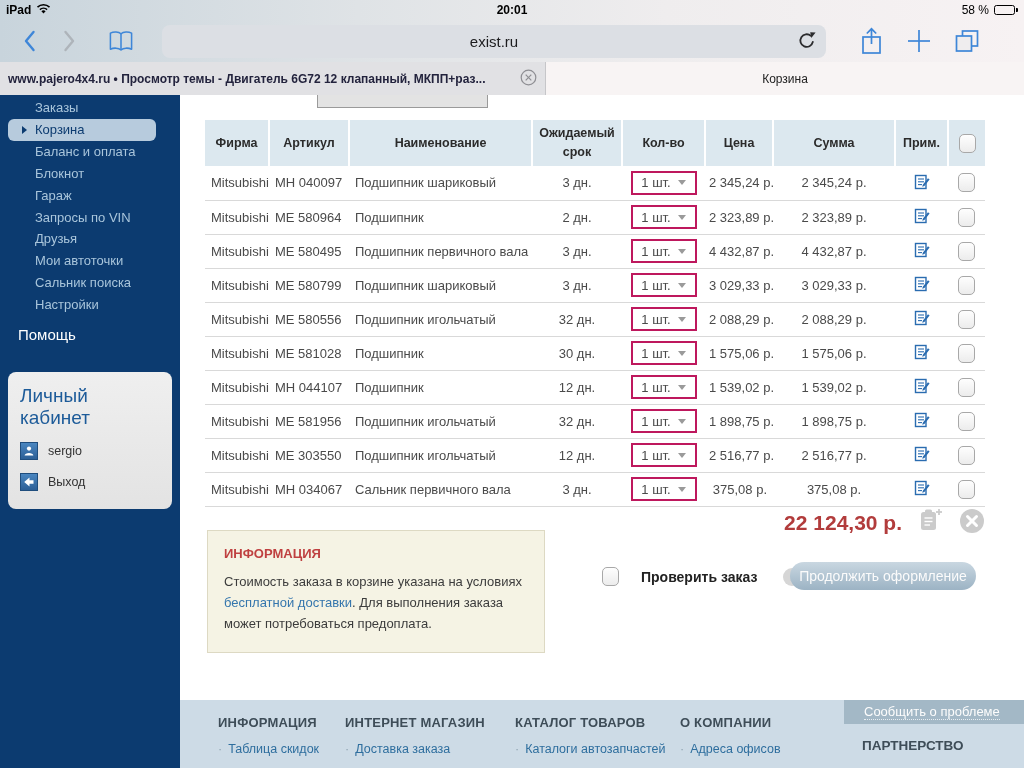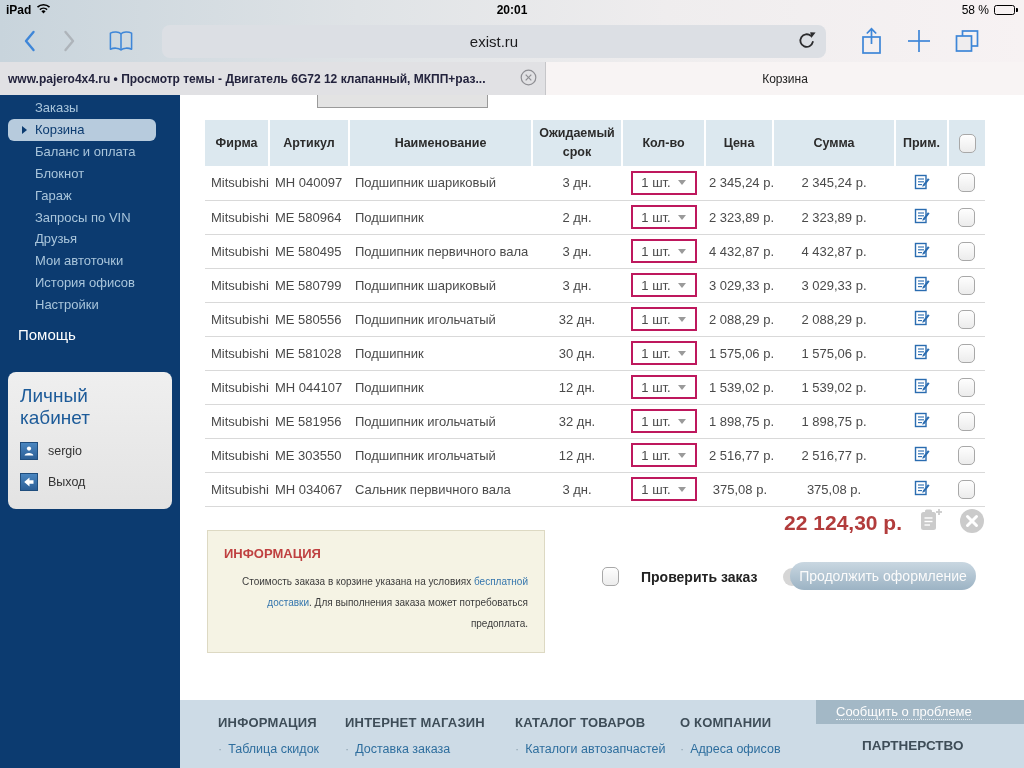--- a/index.html
+++ b/index.html
@@ -125,21 +125,21 @@
     position:absolute; top:412px; right:39px; display:flex; align-items:center; gap:15px;
   }
   .total-amount { color:#b23c3c; font-size:21px; font-weight:bold; white-space:nowrap; }
 
   
   .info-box {
     position:absolute; left:27px; top:435px; width:338px;
     background:#f5f3e4; border:1px solid #ddd9c3; padding:15px 16px 18px 16px;
   }
   .info-title { color:#bf4040; font-size:13px; font-weight:bold; margin-bottom:10px; }
-  .info-text { font-size:10px; color:#3c3c3c; line-height:21px;text-align:right; }
+  .info-text { font-size:13px; color:#3c3c3c; line-height:21px; }
   .info-link { color:#3576ad; cursor:pointer; }
 
   
   .check-row { position:absolute; left:422px; top:472px; display:flex; align-items:center; gap:22px; }
   .check-label { font-size:14px; font-weight:bold; color:#222; white-space:nowrap; }
   .info-i {
     width:18px; height:18px; border-radius:50%; background:#d6d6d6; color:#8a8a8a;
     font-family:"Liberation Serif", serif; font-style:italic; font-weight:bold; font-size:13px;
     display:flex; align-items:center; justify-content:center; margin-left:4px; cursor:pointer;
   }
@@ -150,21 +150,21 @@
   }
 
   
   .footer { height:68px; background:#cddbe6; position:relative; display:flex; padding-left:38px; }
   .f-col { padding-top:15px; }
   .f-col.w1{width:127px} .f-col.w2{width:170px} .f-col.w3{width:165px} .f-col.w4{width:140px}
   .f-heading { font-size:13px; font-weight:bold; color:#3e4d58; letter-spacing:0.2px; }
   .f-link { margin-top:12px; font-size:12.5px; color:#2e6e9e; cursor:pointer; white-space:nowrap; }
   .f-bullet { color:#8fa3b0; margin-right:6px; }
   .report-btn {
-    position:absolute; right:0; top:0; width:208px; height:24px; background:#a3b8c6;
+    position:absolute; right:0; top:0; width:180px; height:24px; background:#a3b8c6;
     color:#fdfdfd; font-size:13px; display:flex; align-items:center; padding-left:20px; cursor:pointer;
   }
   .report-btn span { border-bottom:1px dotted #e8eef2; }
   .partnership { position:absolute; left:682px; top:38px; font-size:13.5px; font-weight:bold; color:#3e4d58; }
 
   .icon-gray-circle { cursor:pointer; }
 </style>
 </head>
 <body>
 
@@ -294,21 +294,21 @@
     <span>Друзья</span>
   </li>
 
   <li class="side-item">
 
     <span>Мои автоточки</span>
   </li>
 
   <li class="side-item">
 
-    <span>История офисов</span>
+    <span>Сальник поиска</span>
   </li>
 
   <li class="side-item">
 
     <span>Настройки</span>
   </li>
 </ul>
     <div class="side-help">Помощь</div>
     <div class="account-box">
       <div class="account-title">Личный кабинет</div>

